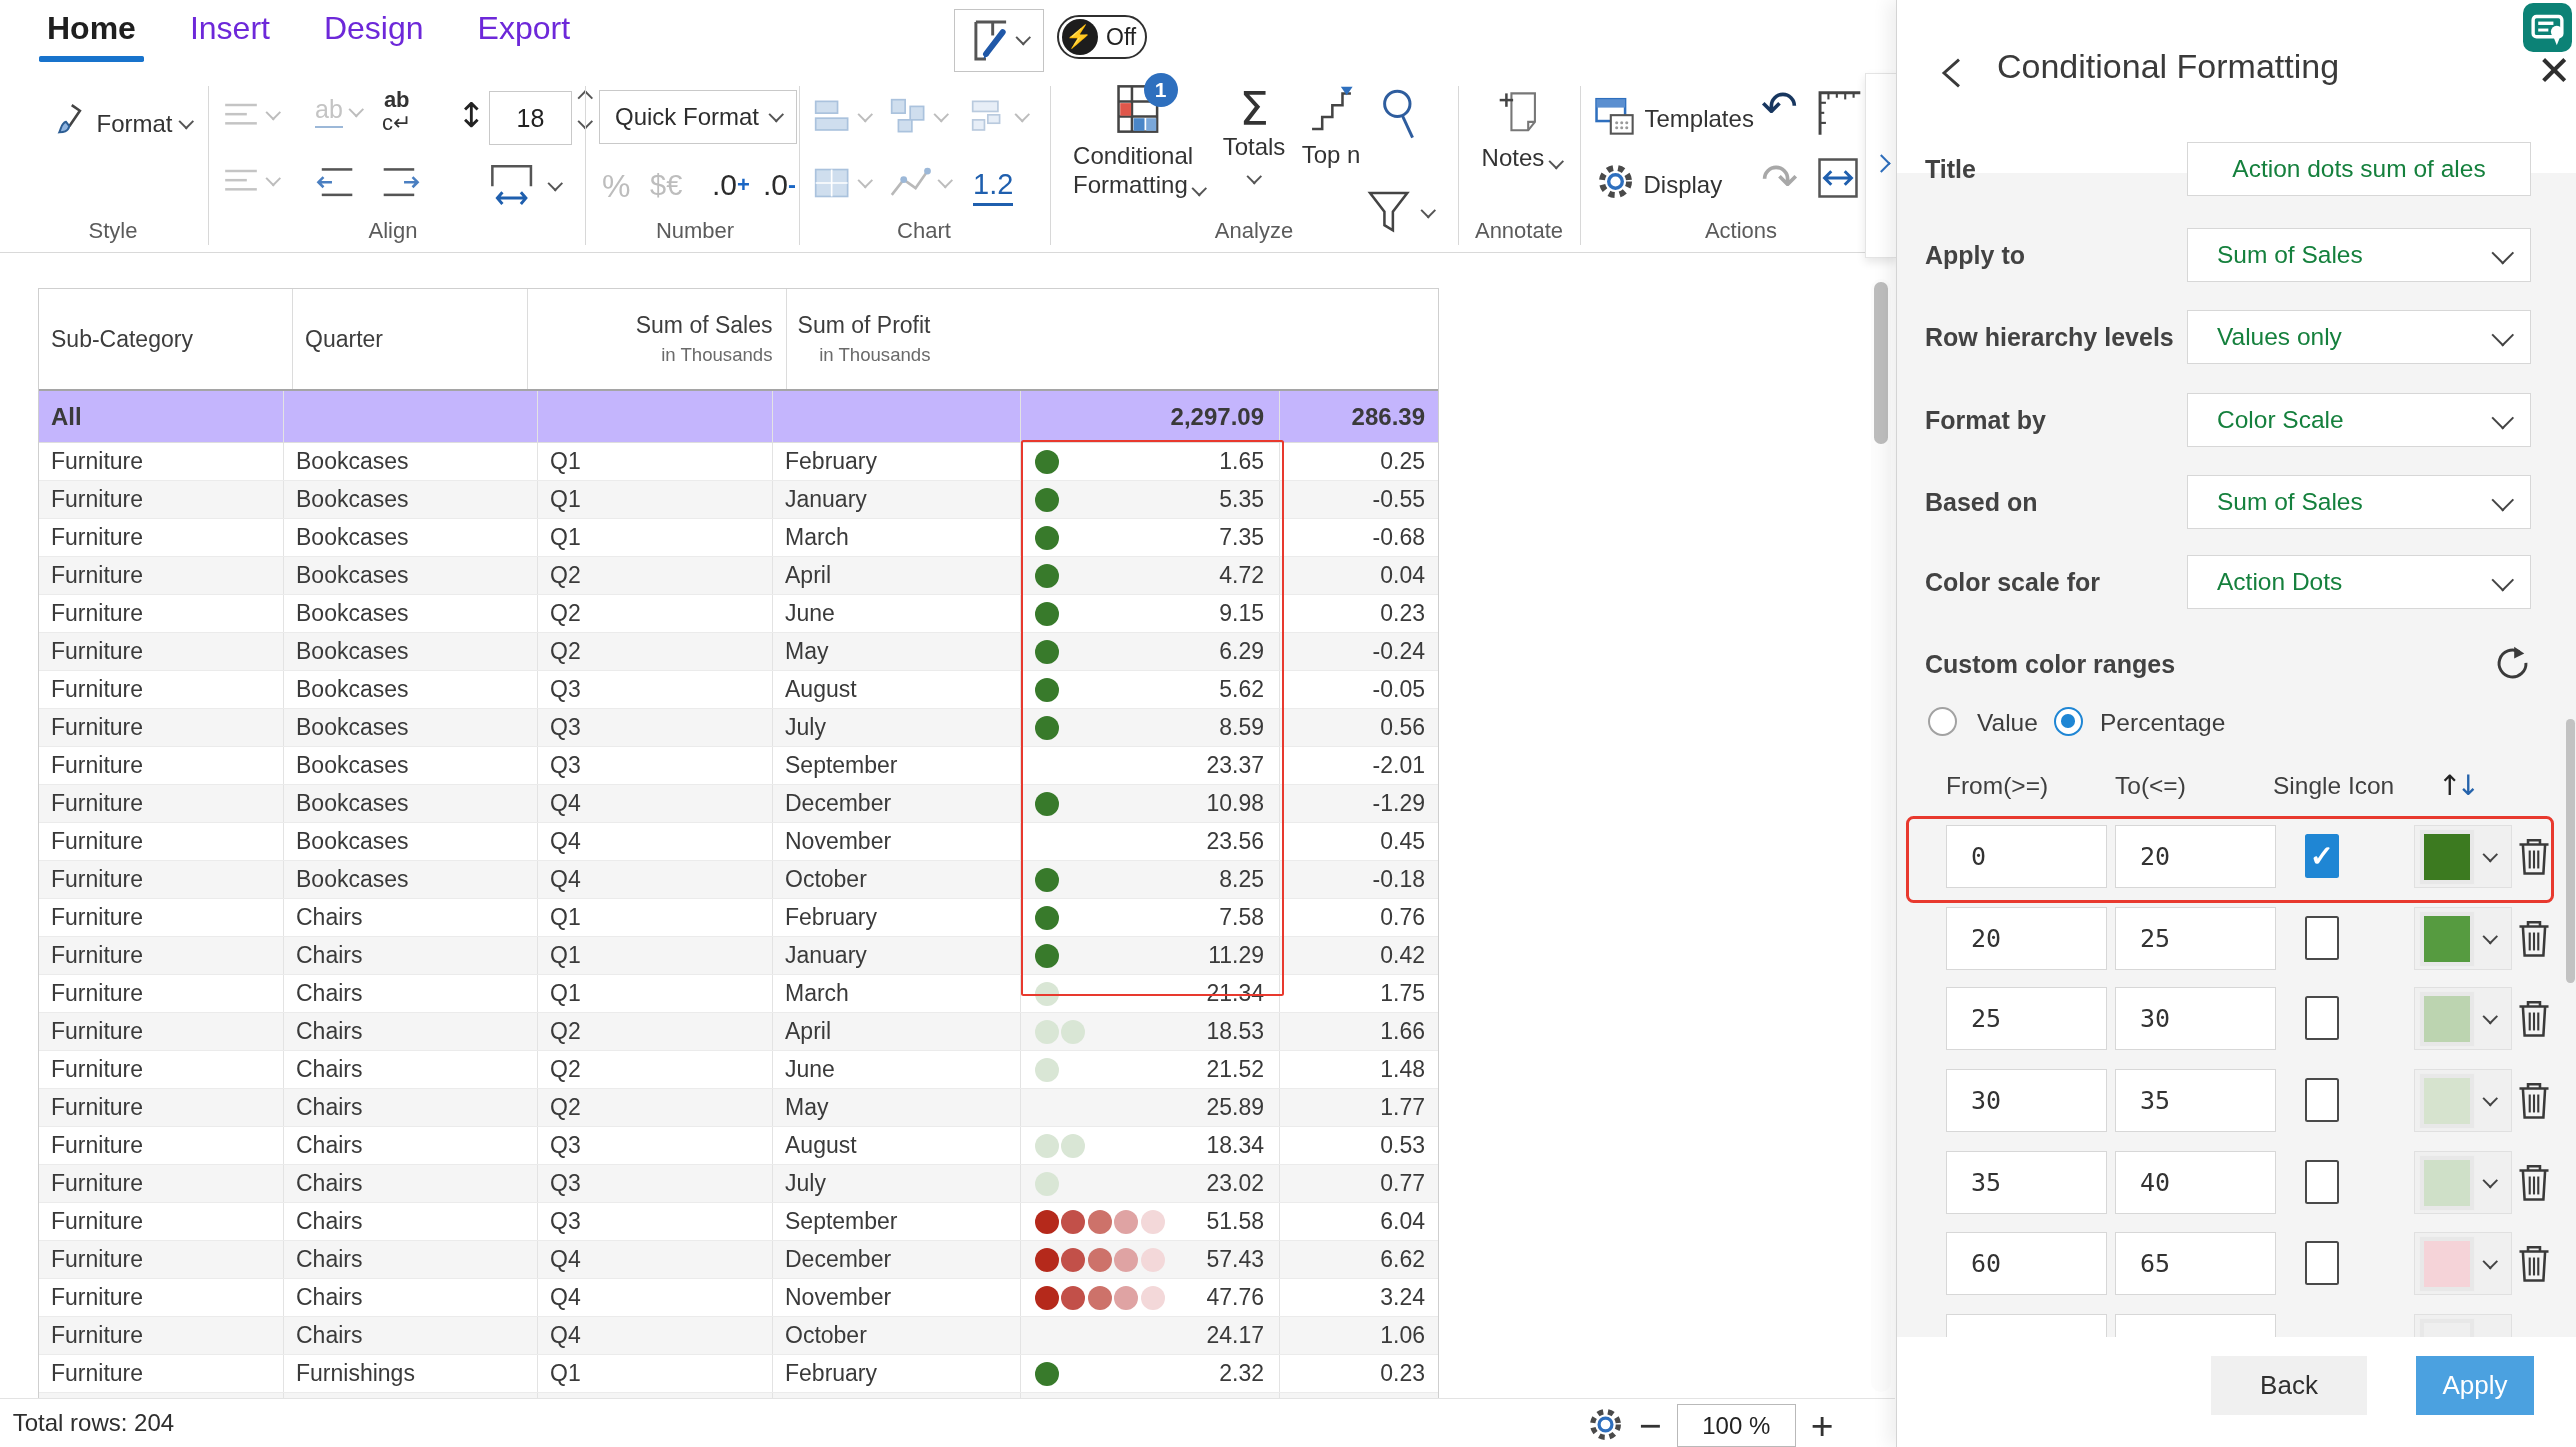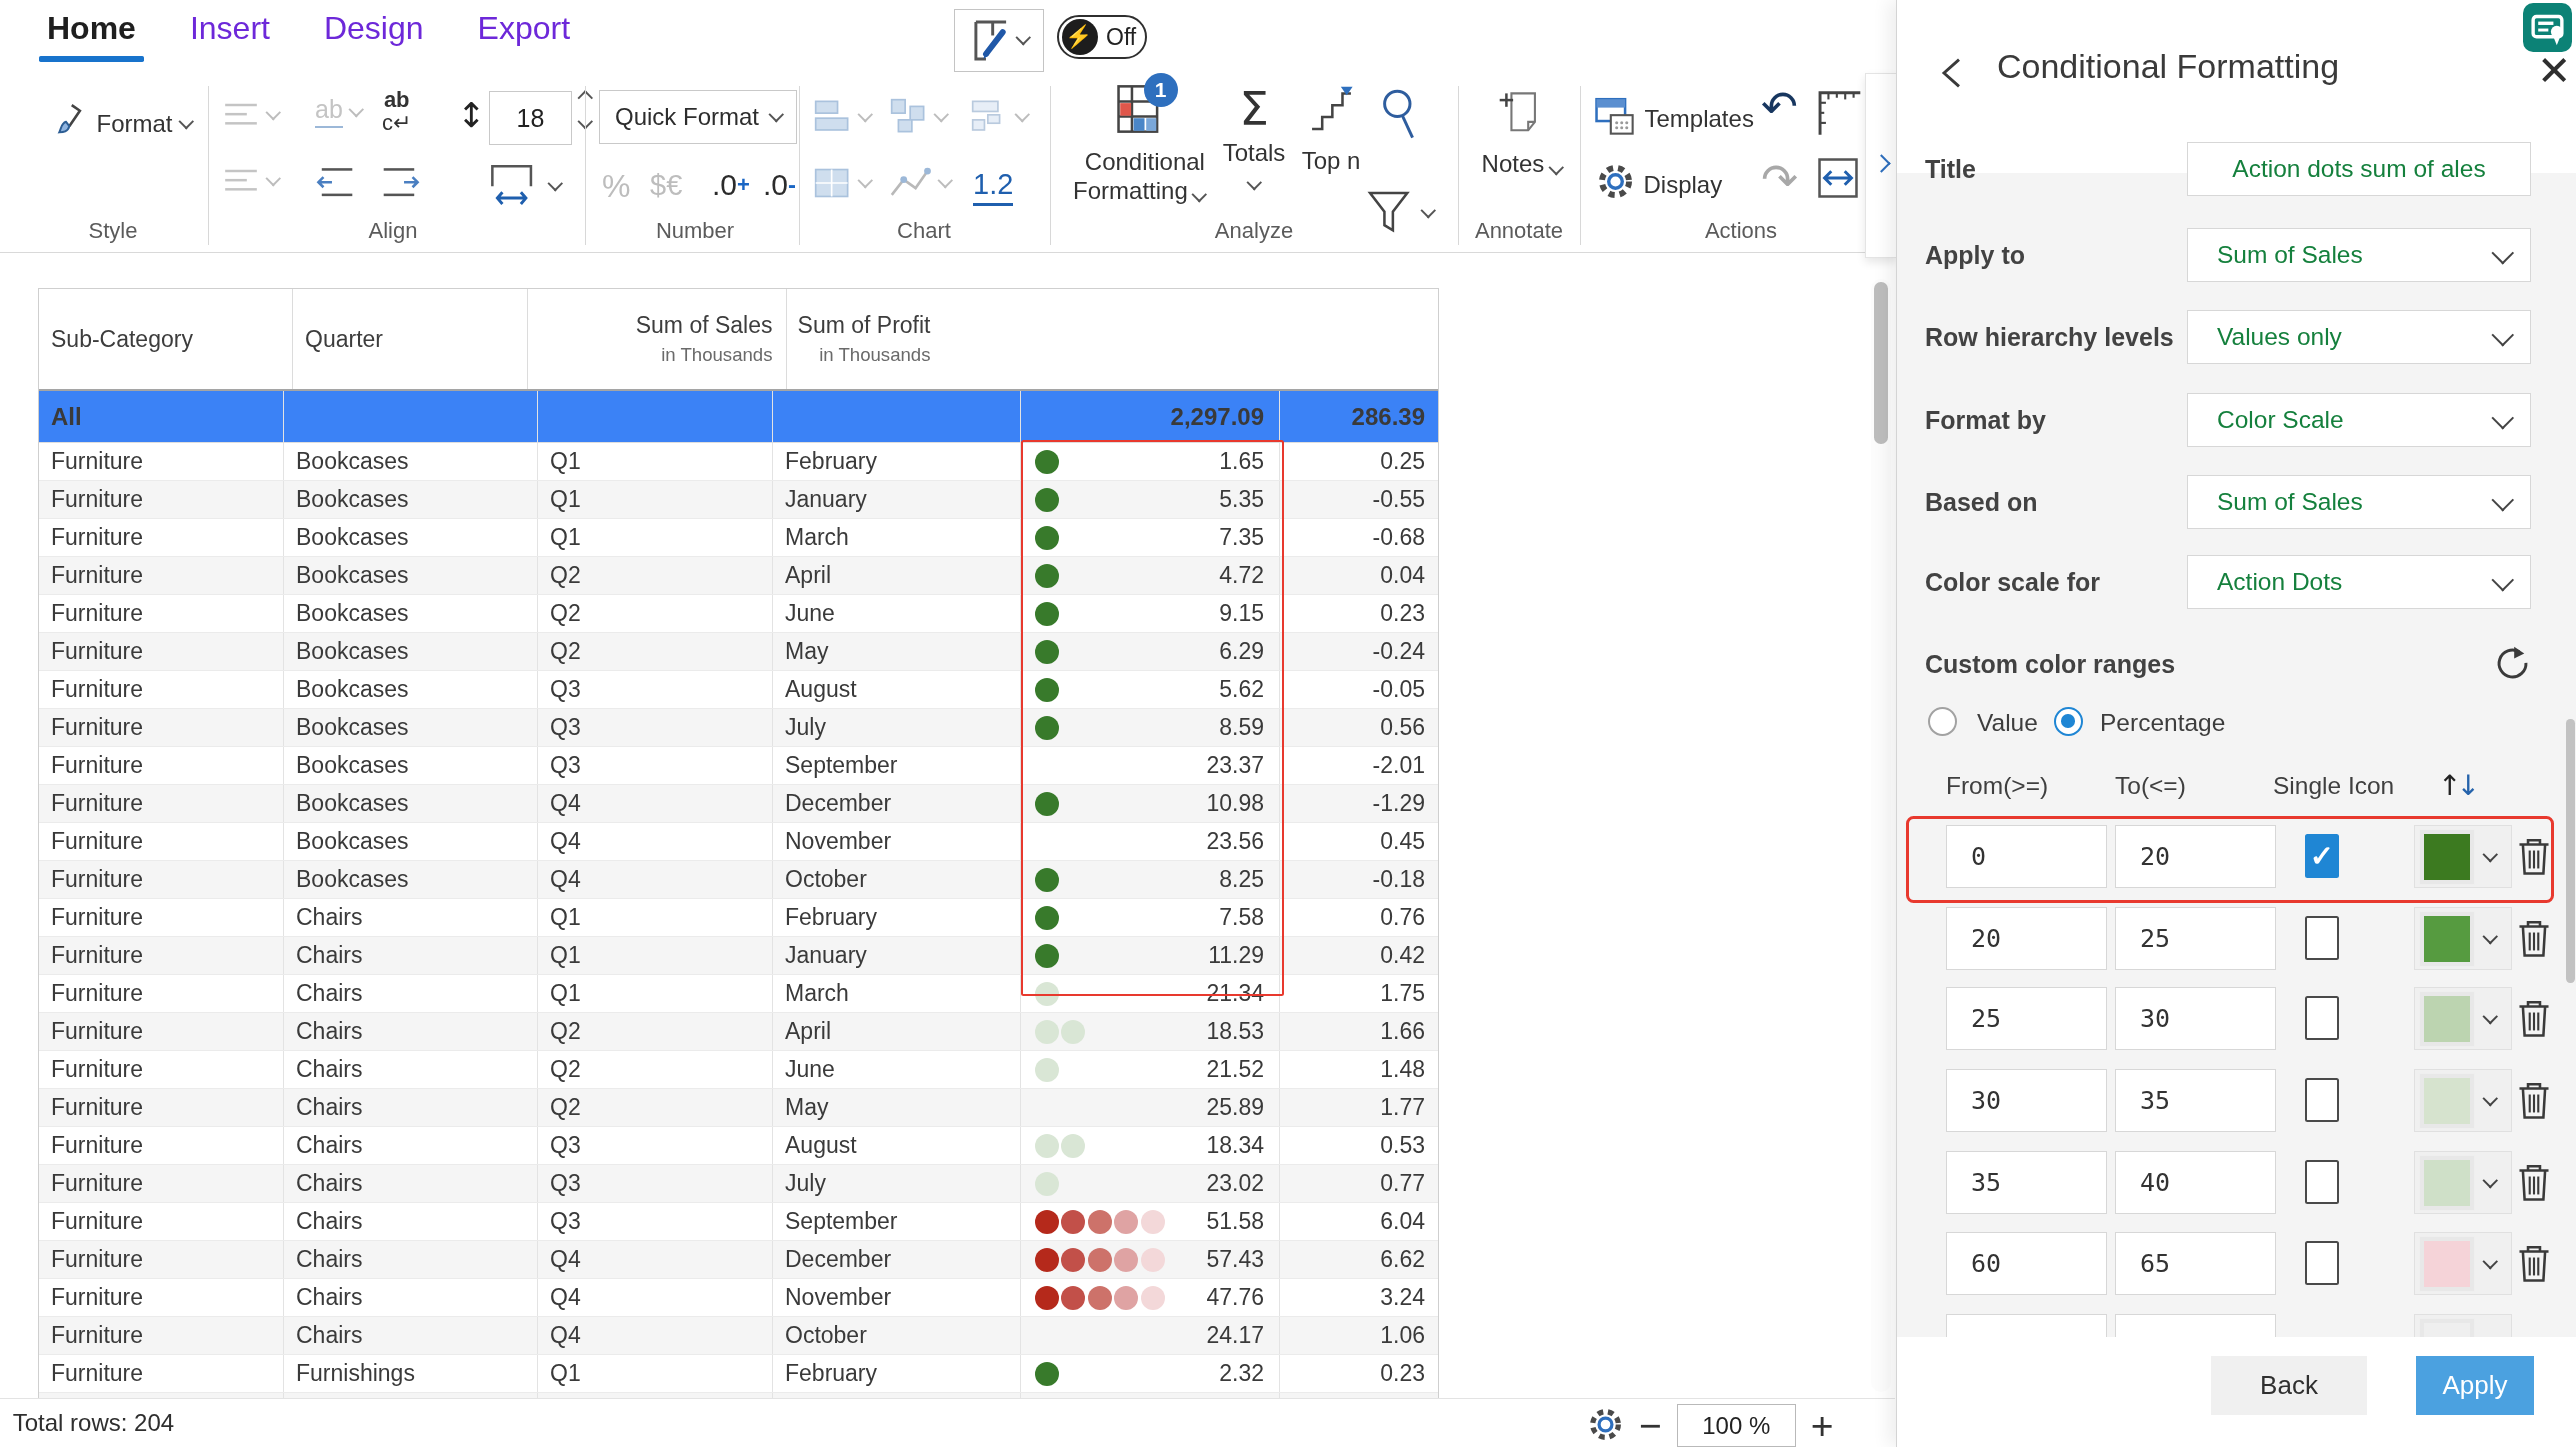--- a/index.html
+++ b/index.html
@@ -25,21 +25,21 @@
   .chev.sm{width:8.5px;height:8.5px;border-width:2.1px;}
   .icon-gray{color:#bdbdbd;}
   .sizebox{position:absolute;left:489px;top:91px;width:81px;height:52px;border:0.8px solid #c9c9c9;
            display:flex;align-items:center;justify-content:center;font-size:25px;color:#222;background:#fff;}
   .stepper{position:absolute;left:580px;top:93px;display:flex;flex-direction:column;gap:12px;}
   .stepper .chev{transform:rotate(-135deg);margin:0;}
   .stepper .chev.down{transform:rotate(45deg);}
   .qbox{position:absolute;left:599px;top:90px;width:198px;height:54px;border:0.8px solid #c9c9c9;background:#fff;
         display:flex;align-items:center;justify-content:space-between;padding:0 15px;font-size:24px;color:#2d2d2d;box-sizing:border-box;cursor:pointer;}
   .bigbtn{position:absolute;display:flex;flex-direction:column;align-items:center;font-size:24px;color:#333;cursor:pointer;}
-  .bigbtn .lbl{margin-top:6px;line-height:29px;text-align:right;white-space:nowrap;}
+  .bigbtn .lbl{margin-top:0;line-height:29px;text-align:left;white-space:nowrap;}
   .badge1{position:absolute;width:34px;height:34px;border-radius:50%;background:#2e6fbe;color:#fff;
           font-size:21px;display:flex;align-items:center;justify-content:center;font-weight:700;}
   .sigma{font-size:47px;color:#333;line-height:47px;font-family:"DejaVu Sans",sans-serif;}
   .uarr{font-size:44px;line-height:41px;font-family:"DejaVu Sans",sans-serif;}
 
   
   .editbox{position:absolute;left:954px;top:8.5px;width:88px;height:61px;border:0.8px solid #c4c4c4;background:#fff;
            display:flex;align-items:center;justify-content:center;gap:5px;cursor:pointer;z-index:3;}
   .offpill{position:absolute;left:1057px;top:15px;width:90px;height:44px;border:2.5px solid #2f2f2f;border-radius:25px;
            display:flex;align-items:center;gap:8.5px;background:#fff;cursor:pointer;z-index:3;box-sizing:border-box;}
@@ -53,21 +53,21 @@
 
   
   .tablewrap{position:absolute;left:38px;top:288px;width:1399px;border:0.8px solid #cfcfcf;background:#fff;z-index:1;}
   .thead{display:flex;height:100px;border-bottom:2.5px solid #a5a5a5;background:#fff;}
   .c0{width:245px;}.c1{width:254px;}.c2{width:235px;}.c3{width:248px;}.c4{width:259px;}.c5{width:157px;}
   .th{box-sizing:border-box;border-right:0.8px solid #dcdcdc;display:flex;align-items:center;
       padding-left:12px;font-size:23px;color:#3d3d3d;}
   .th.right{flex-direction:column;align-items:flex-end;justify-content:center;padding-left:0;padding-right:13.5px;}
   .th.last{border-right:none;}
   .th .unit{font-size:18.6px;color:#6a6a6a;margin-top:5px;}
-  .allrow{display:flex;height:51px;background:#3b82f6;border-bottom:0.8px solid #dedede;}
+  .allrow{display:flex;height:51px;background:#c4b5fd;border-bottom:0.8px solid #dedede;}
   .allrow .td{font-weight:700;font-size:24px;}
   .tr{display:flex;height:37px;border-bottom:0.8px solid #ebebeb;background:#fff;}
   .tr.alt{background:#f5f5f5;}
   .td{box-sizing:border-box;border-right:0.8px solid #e3e3e3;font-size:23px;color:#3a3a3a;
       display:flex;align-items:center;padding-left:12px;overflow:hidden;}
   .td.sales{position:relative;justify-content:flex-end;padding-left:0;padding-right:15px;}
   .td.profit{justify-content:flex-end;padding-left:0;padding-right:12px;border-right:none;}
   .dots{position:absolute;left:13.5px;top:50%;transform:translateY(-50%);display:flex;gap:2.5px;}
   .dot{width:24px;height:24px;border-radius:50%;}
   .sales-highlight{position:absolute;left:982px;top:151px;width:259px;height:552px;

